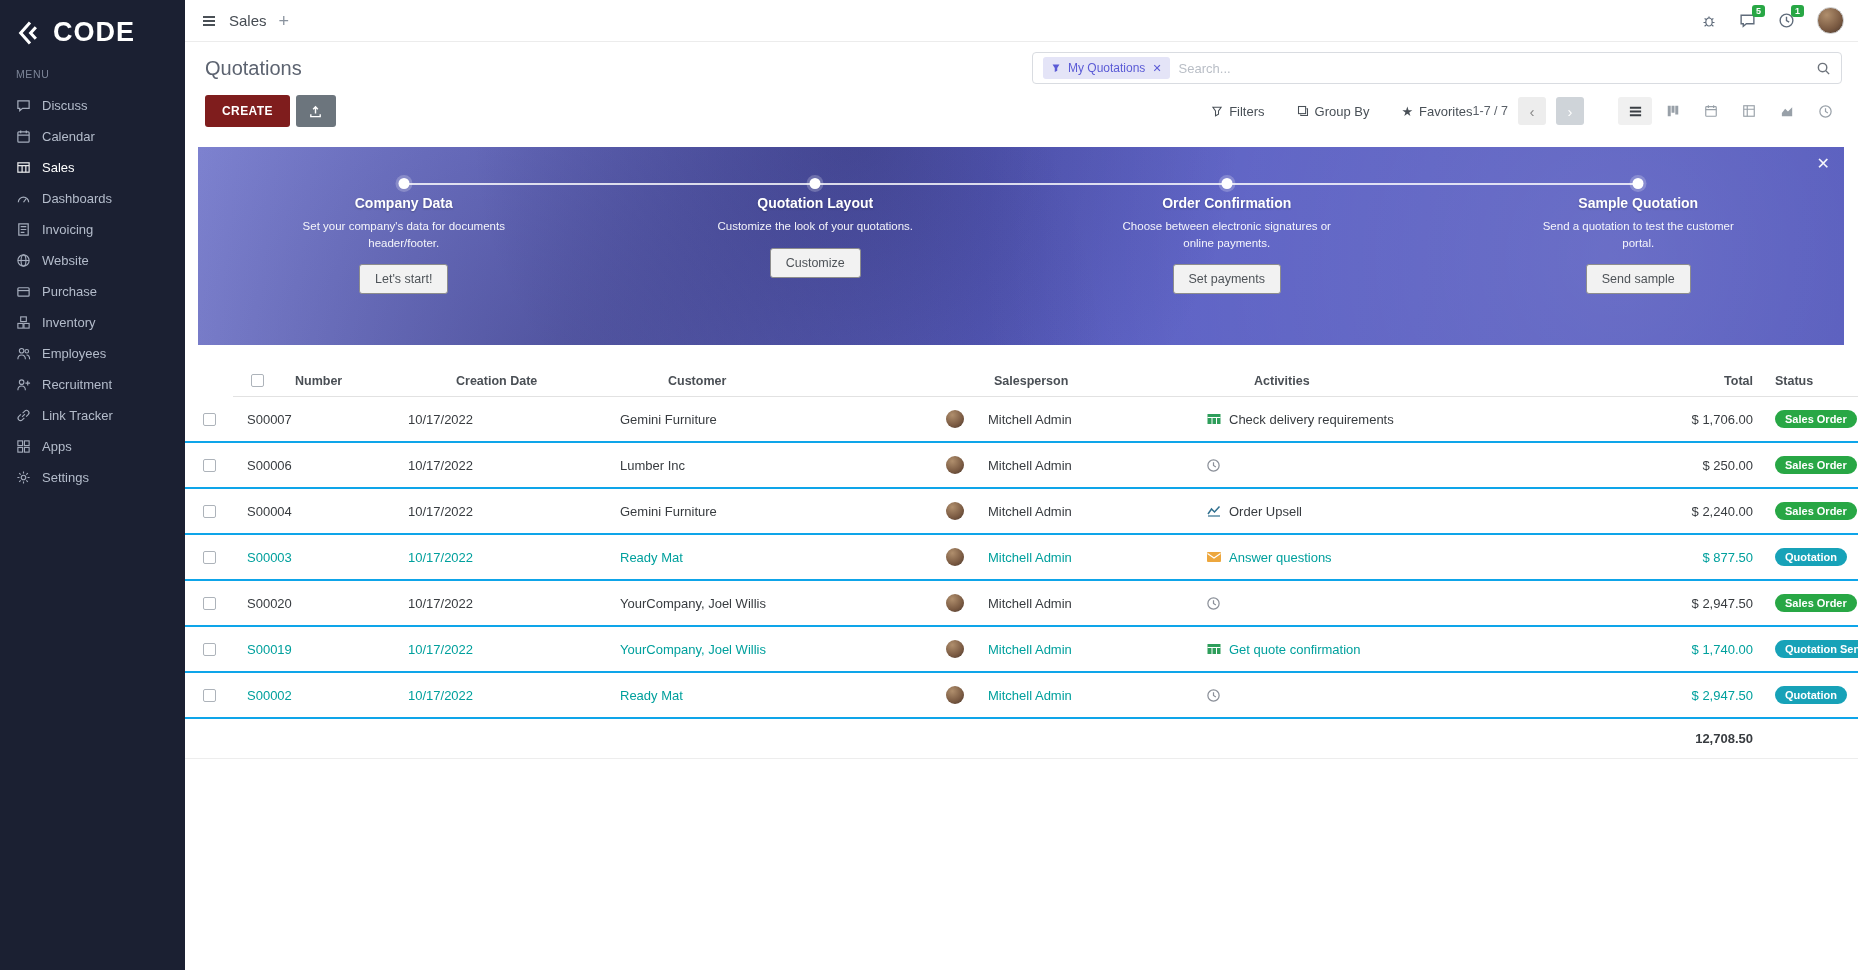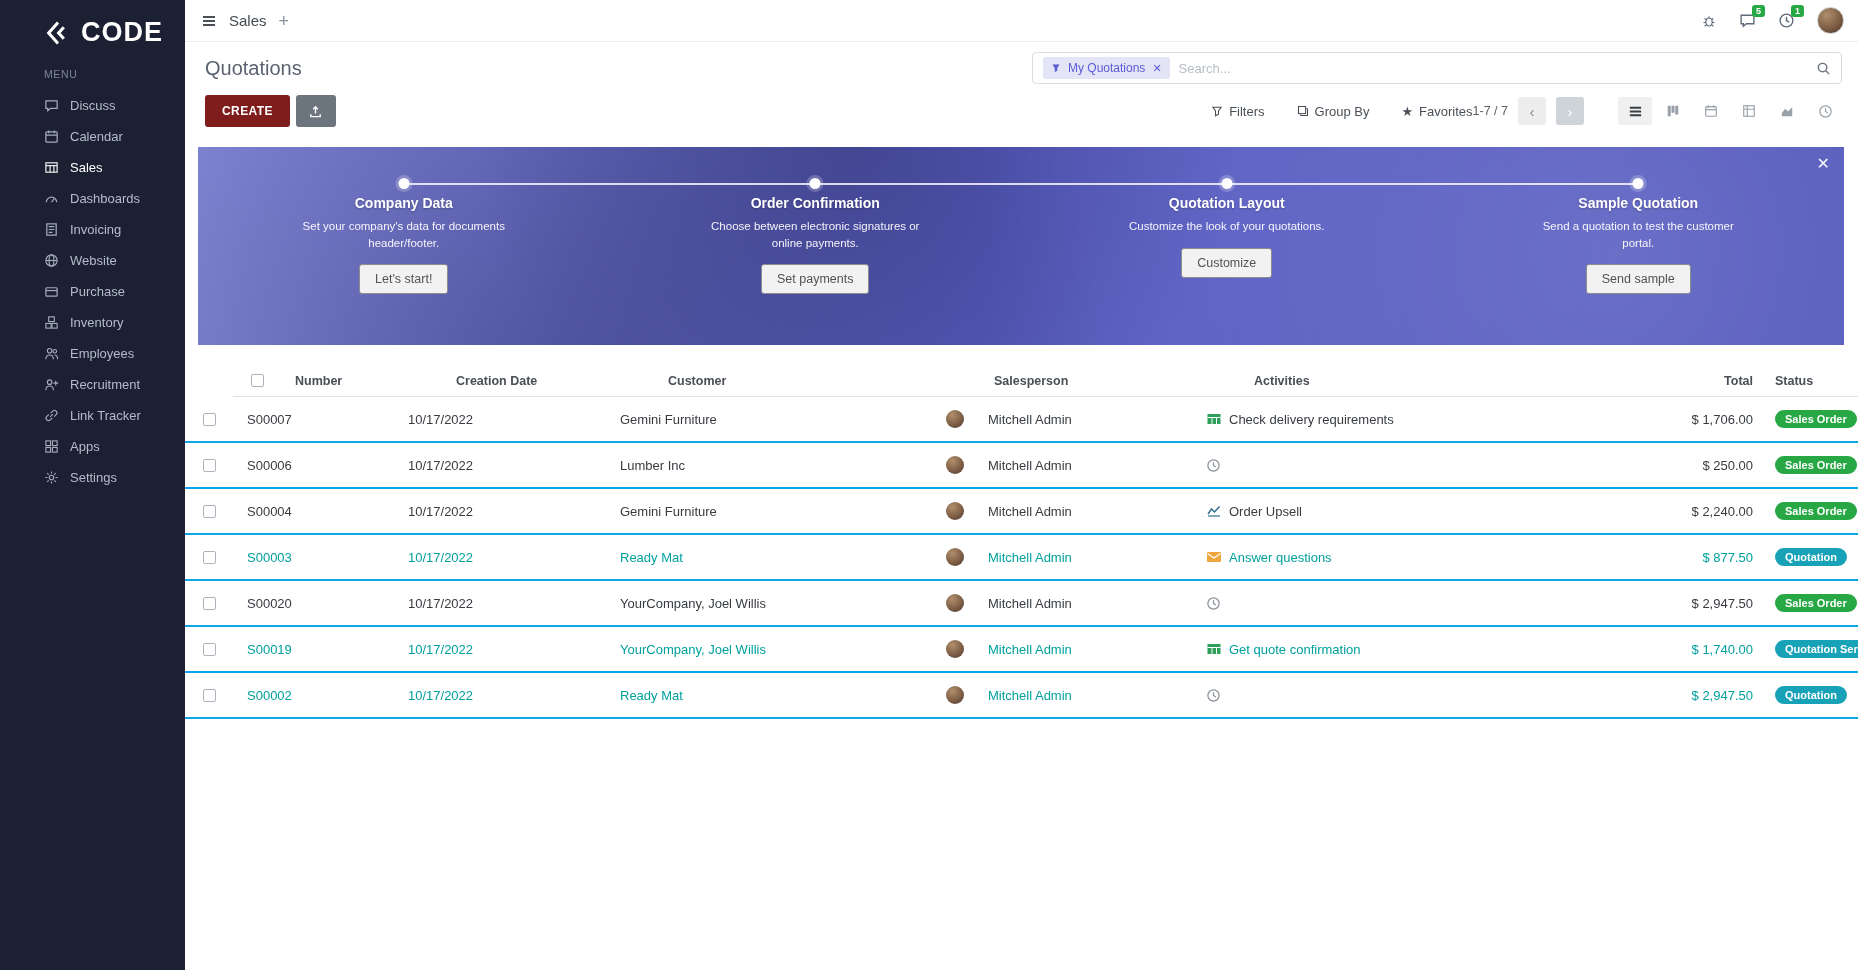--- a/index.html
+++ b/index.html
@@ -1,21 +1,21 @@
 <!DOCTYPE html>
 <html><head>
 <meta charset="utf-8">
 <style>
   * { box-sizing: border-box; margin: 0; padding: 0; }
   html,body { width:1858px; height:970px; overflow:hidden; }
   body { font-family:"Liberation Sans", sans-serif; background:#fff; }
   .app { display:flex; width:1858px; height:970px; }
 
   
-  .sidebar { width:185px; min-width:185px; background:#1b2032; height:100%;padding-left:28px; }
+  .sidebar { width:185px; min-width:185px; background:#1b2032; height:100%; }
   .logo { display:flex; align-items:center; gap:9px; padding:17px 14px 18px 16px; color:#fff; cursor:pointer; }
   .logo-text { font-size:27px; font-weight:bold; letter-spacing:1px; }
   .menu-label { font-size:10.5px; color:#7d8598; padding:2px 16px 10px; letter-spacing:.6px; }
   .side-item { display:flex; align-items:center; gap:11px; padding:8px 16px; font-size:13px; color:#b4bccb; cursor:pointer; }
   .side-item.active { color:#ffffff; }
   .side-item svg { width:15px; height:15px; flex:0 0 15px; opacity:.9; }
 
   
   .main { flex:1; display:flex; flex-direction:column; background:#fff; }
 
@@ -343,29 +343,29 @@
       <div class="timeline"></div>
       <div class="steps">
         <div class="step">
           <span class="dot"></span>
           <div class="step-title">Company Data</div>
           <div class="step-desc">Set your company's data for documents header/footer.</div>
           <button class="step-btn">Let's start!</button>
         </div>
         <div class="step">
           <span class="dot"></span>
+          <div class="step-title">Quotation Layout</div>
+          <div class="step-desc">Customize the look of your quotations.</div>
+          <button class="step-btn">Customize</button>
+        </div>
+        <div class="step">
+          <span class="dot"></span>
           <div class="step-title">Order Confirmation</div>
           <div class="step-desc">Choose between electronic signatures or online payments.</div>
           <button class="step-btn">Set payments</button>
-        </div>
-        <div class="step">
-          <span class="dot"></span>
-          <div class="step-title">Quotation Layout</div>
-          <div class="step-desc">Customize the look of your quotations.</div>
-          <button class="step-btn">Customize</button>
         </div>
         <div class="step">
           <span class="dot"></span>
           <div class="step-title">Sample Quotation</div>
           <div class="step-desc">Send a quotation to test the customer portal.</div>
           <button class="step-btn">Send sample</button>
         </div>
       </div>
     </div>
 
@@ -544,16 +544,26 @@
                 <circle cx="8" cy="8" r="6"></circle>
                 <path d="M8 4.5V8l2.5 1.5"></path>
               </svg>
             </span>
           <span></span>
         </div>
         <div class="td td-total">$ 2,947.50</div>
         <div class="td td-status"><span class="badge b-info">Quotation</span></div>
       </div>
 
+      <div class="tgrid tfoot">
+        <div class="td"></div>
+          <div class="td"></div>
+          <div class="td"></div>
+          <div class="td"></div>
+          <div class="td"></div>
+          <div class="td"></div>
+        <div class="td td-total">12,708.50</div>
+        <div class="td"></div>
+      </div>
     </div>
 
   </div>
 </div>
 
 </body></html>

